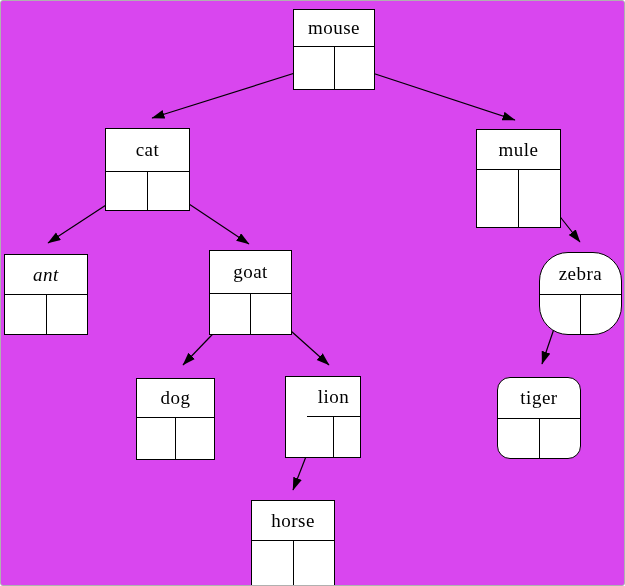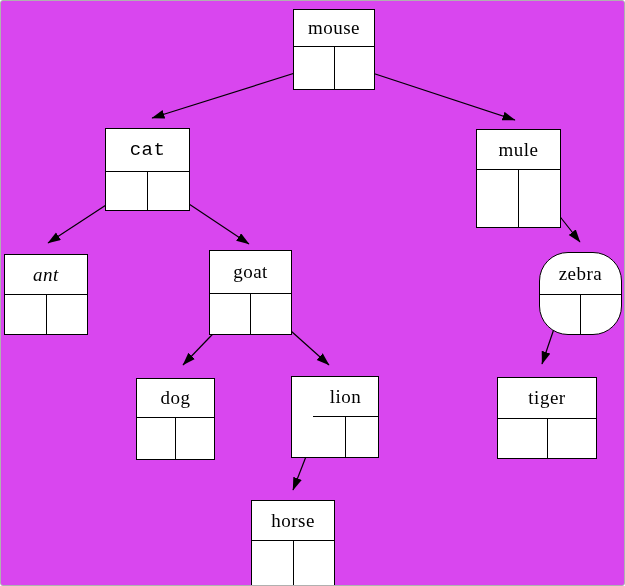--- a/index.html
+++ b/index.html
@@ -78,21 +78,21 @@
     </svg>
   <div>
       <div class="node" style="left: 292px; top: 8px; width: 82px; height: 81px;">
         <div class="node-label" style="height: 37px;">mouse</div>
         <div class="node-cells">
           <div class="cell left"></div>
           <div class="cell right"></div>
         </div>
       </div>
       <div class="node" style="left: 104px; top: 127px; width: 85px; height: 83px;">
-        <div class="node-label" style="height: 43px; font-family: Liberation Mono, monospace;">cat</div>
+        <div class="node-label" style="height: 43px;">cat</div>
         <div class="node-cells">
           <div class="cell left"></div>
           <div class="cell right"></div>
         </div>
       </div>
       <div class="node" style="left: 475px; top: 128px; width: 85px; height: 99px;">
         <div class="node-label" style="height: 40px;">mule</div>
         <div class="node-cells">
           <div class="cell left"></div>
           <div class="cell right"></div>
@@ -119,28 +119,28 @@
           <div class="cell right"></div>
         </div>
       </div>
       <div class="node" style="left: 135px; top: 377px; width: 79px; height: 82px;">
         <div class="node-label" style="height: 39px;">dog</div>
         <div class="node-cells">
           <div class="cell left"></div>
           <div class="cell right"></div>
         </div>
       </div>
-      <div class="node" style="left: 290px; top: 375px; width: 88px; height: 82px; padding-left: 21px;">
+      <div class="node" style="left: 284px; top: 375px; width: 76px; height: 82px; padding-left: 21px;">
         <div class="node-label" style="height: 40px;">lion</div>
         <div class="node-cells">
           <div class="cell left"></div>
           <div class="cell right"></div>
         </div>
       </div>
-      <div class="node" style="left: 496px; top: 376px; width: 100px; height: 82px;">
+      <div class="node" style="left: 496px; top: 376px; width: 84px; height: 82px; border-radius: 13px;">
         <div class="node-label" style="height: 41px;">tiger</div>
         <div class="node-cells">
           <div class="cell left"></div>
           <div class="cell right"></div>
         </div>
       </div>
       <div class="node" style="left: 250px; top: 499px; width: 84px; height: 90px;">
         <div class="node-label" style="height: 40px;">horse</div>
         <div class="node-cells">
           <div class="cell left"></div>

